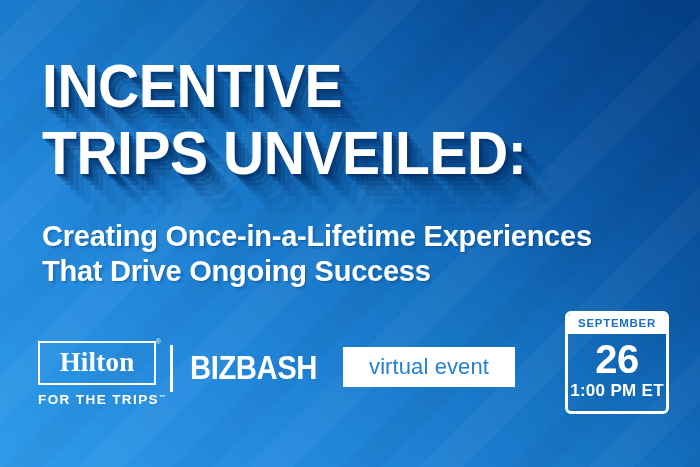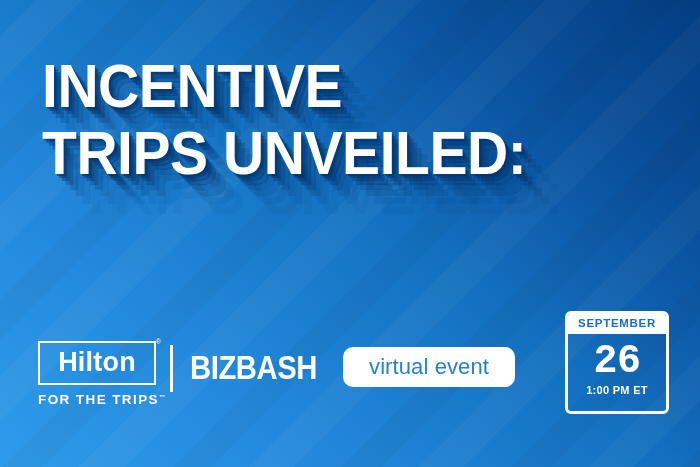--- a/index.html
+++ b/index.html
@@ -116,21 +116,21 @@
   .hilton-box {
     border: 2.5px solid #ffffff;
     height: 40px;
     display: flex;
     align-items: center;
     justify-content: center;
     position: relative;
   }
   .hilton-word {
     color: #ffffff;
-    font-family: Liberation Sans, sans-serif;
+    font-family: Liberation Serif, serif;
     font-weight: 700;
     font-size: 27px;
     line-height: 1;
     letter-spacing: 0.2px;
     padding-bottom: 2px;
   }
   .hilton-reg {
     position: absolute;
     right: -7px;
     top: -5px;
@@ -185,21 +185,20 @@
   .virtual-chip {
     position: absolute;
     left: 343px;
     top: 10px;
     width: 172px;
     height: 40px;
     background: #ffffff;
     display: flex;
     align-items: center;
     justify-content: center;
-    border-radius: 10px;
   }
   .virtual-chip span {
     color: #2380d4;
     font-family: "Liberation Sans", sans-serif;
     font-weight: 400;
     font-size: 22px;
     letter-spacing: 0.1px;
     line-height: 1;
   }
 
@@ -231,51 +230,55 @@
   .date-body {
     flex: 1;
     display: flex;
     flex-direction: column;
     align-items: center;
     justify-content: center;
     padding-bottom: 5px;
   }
   .date-day {
     color: #ffffff;
-    font-family: Liberation Mono, monospace;
+    font-family: Liberation Sans, sans-serif;
     font-weight: 700;
     font-size: 40px;
     line-height: 0.95;
     letter-spacing: -0.5px;
   }
   .date-time {
     margin-top: 4px;
     color: #ffffff;
     font-family: "Liberation Sans", sans-serif;
     font-weight: 700;
-    font-size: 11px;
+    font-size: 17px;
     letter-spacing: 0.3px;
     line-height: 1;
   }
 </style>
 </head>
 <body>
 
 <div id="banner">
 
   <div id="stripes"></div>
   <div id="vignette"></div>
 
   <div class="content">
 
     <div class="headline">
       <span class="headline-line l1">INCENTIVE</span>
       <span class="headline-line l2">TRIPS UNVEILED:</span>
     </div>
 
+    <div class="subhead">
+      <span class="subhead-line">Creating Once-in-a-Lifetime Experiences</span>
+      <span class="subhead-line">That Drive Ongoing Success</span>
+    </div>
 
     <div class="bottom-bar">
 
       <div class="hilton-lockup">
         <div class="hilton-box">
           <span class="hilton-word">Hilton</span>
           <span class="hilton-reg">®</span>
         </div>
         <div class="hilton-tagline"><span>FOR THE TRIPS</span><span class="tagline-tm">™</span></div>
       </div>

